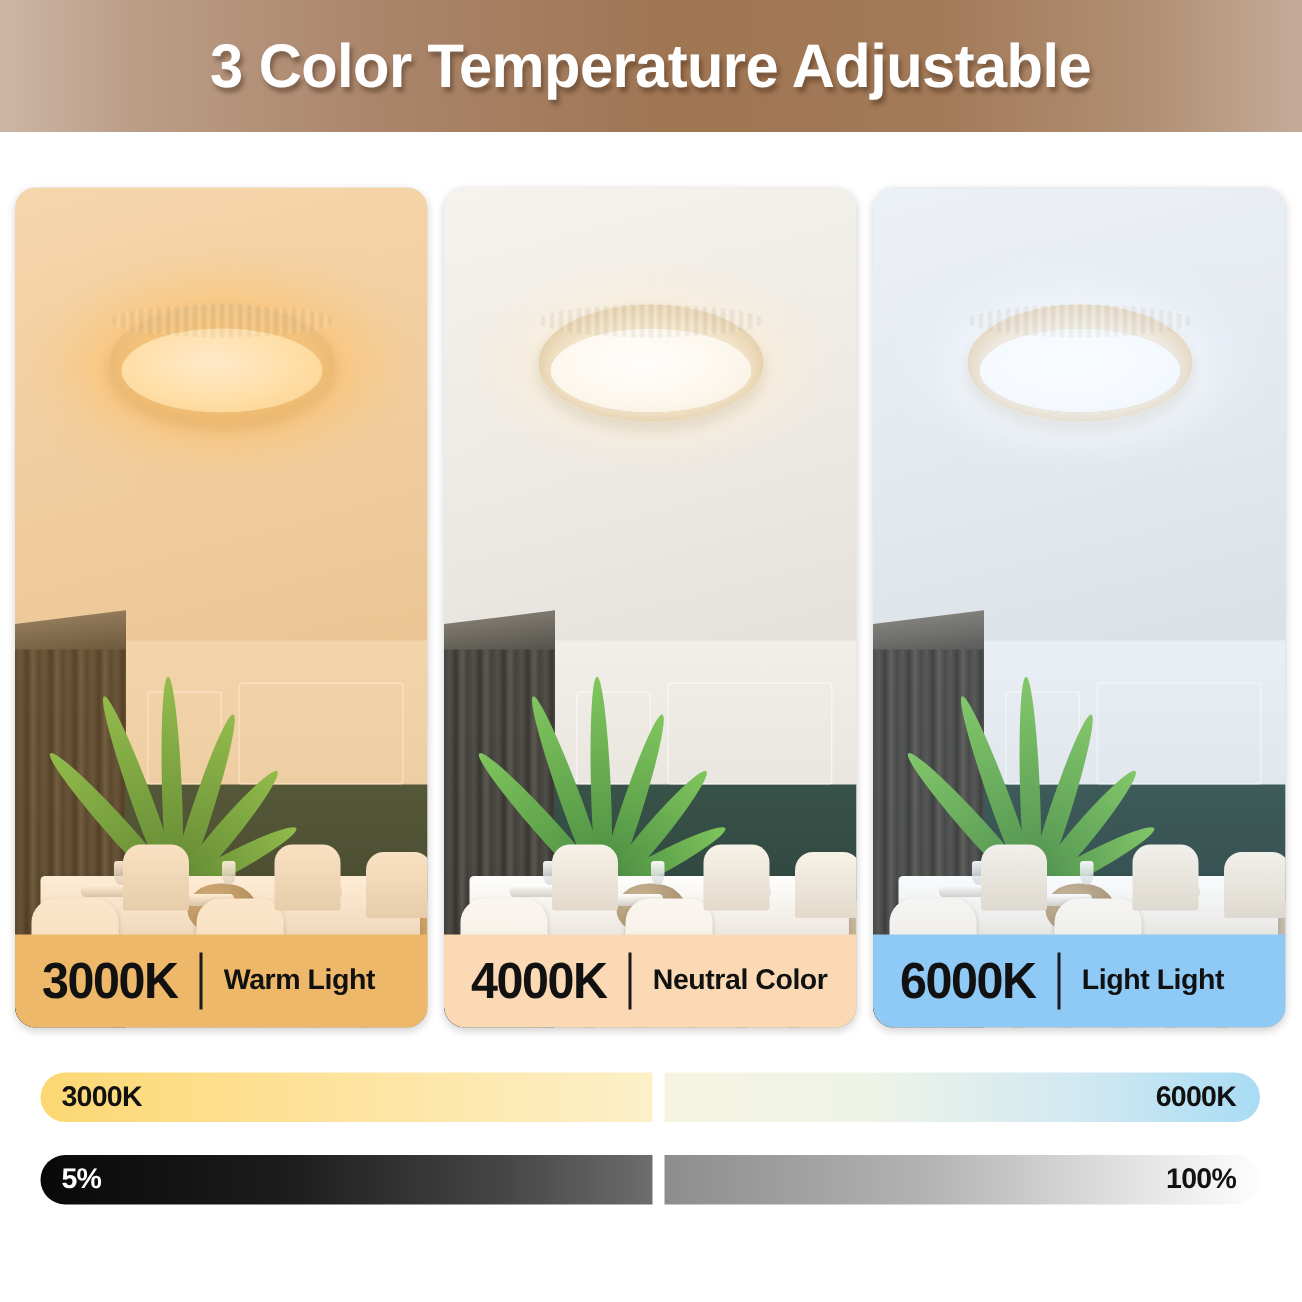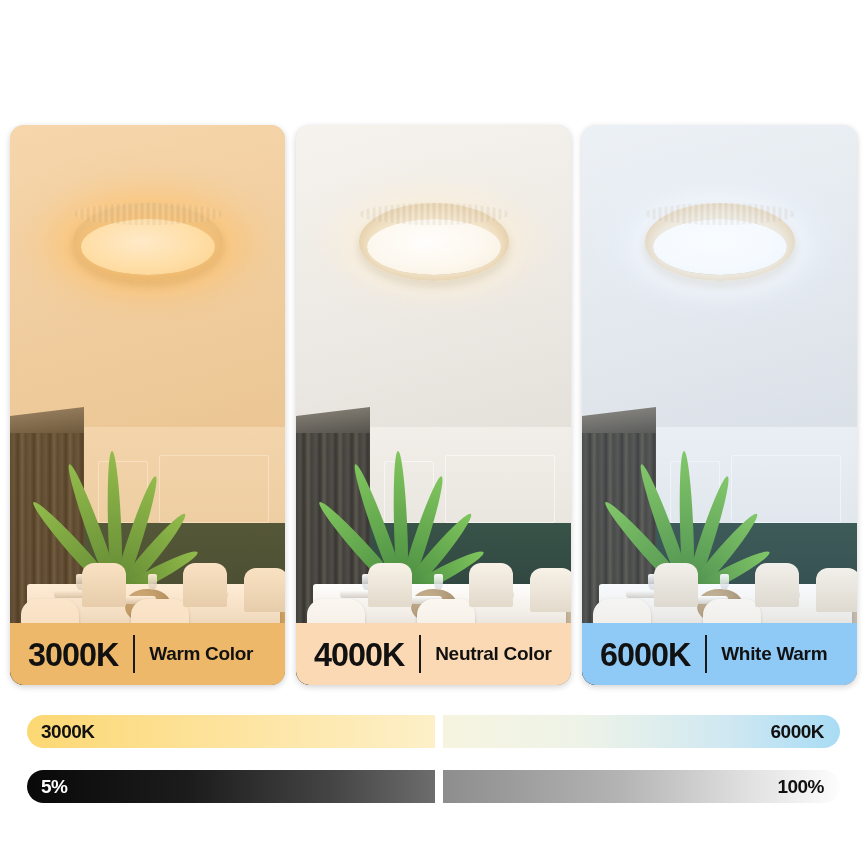--- a/index.html
+++ b/index.html
@@ -198,20 +198,23 @@
   .label-start { margin-left: 14px; }
   .label-end   { margin-left: auto; margin-right: 16px; }
   .dark-text  { color: #111; }
   .light-text { color: #fff; }
 </style>
 </head>
 <body>
 
 <div class="page">
 
+  <div class="banner">
+    <div class="banner-title">3 Color Temperature Adjustable</div>
+  </div>
 
   <div class="panels">
 
     <div class="panel">
       <div class="scene">
         <div class="ceiling" style="background:linear-gradient(165deg,#f2e2cc 0%,#ead4b6 55%,#e2c9a6 100%)"></div>
         <div class="wall-upper" style="background:linear-gradient(180deg,#efe0c9,#e6d4b8)"></div>
         <div class="wall-lower" style="background:linear-gradient(180deg,#1d3b30,#16302a)"></div>
         <div class="floor" style="background:linear-gradient(180deg,#caa878,#a9854f)"></div>
         <div class="curtain-valance"></div>
@@ -248,21 +251,21 @@
         <div class="chair" style="left:4%;bottom:0"></div>
         <div class="chair" style="left:44%;bottom:0"></div>
         <div class="chair-back" style="left:26%;bottom:14%"></div>
         <div class="chair-back" style="left:63%;bottom:14%"></div>
         <div class="chair-back" style="left:85%;bottom:13%"></div>
         <div class="grade" style="background:linear-gradient(180deg, rgba(255,186,96,.30), rgba(255,170,70,.22))"></div>
       </div>
       <div class="caption" style="background:#edb869">
         <span class="kelvin">3000K</span>
         <span class="divider"></span>
-        <span class="mode">Warm Color</span>
+        <span class="mode">Warm Light</span>
       </div>
     </div>
 
     <div class="panel">
       <div class="scene">
         <div class="ceiling" style="background:linear-gradient(165deg,#f4f2ef 0%,#e9e6e2 55%,#ded9d4 100%)"></div>
         <div class="wall-upper" style="background:linear-gradient(180deg,#f0ede9,#e4e0da)"></div>
         <div class="wall-lower" style="background:linear-gradient(180deg,#1e3d33,#16302b)"></div>
         <div class="floor" style="background:linear-gradient(180deg,#cbb89c,#ab9776)"></div>
         <div class="curtain-valance"></div>
@@ -350,21 +353,21 @@
         <div class="chair" style="left:4%;bottom:0"></div>
         <div class="chair" style="left:44%;bottom:0"></div>
         <div class="chair-back" style="left:26%;bottom:14%"></div>
         <div class="chair-back" style="left:63%;bottom:14%"></div>
         <div class="chair-back" style="left:85%;bottom:13%"></div>
         <div class="grade" style="background:linear-gradient(180deg, rgba(226,240,255,.22), rgba(214,232,250,.16))"></div>
       </div>
       <div class="caption" style="background:#8fc9f5">
         <span class="kelvin">6000K</span>
         <span class="divider"></span>
-        <span class="mode">White Warm</span>
+        <span class="mode">Light Light</span>
       </div>
     </div>
 
   </div>
 
   <div class="bars">
 
     <div class="bar-row">
       <div class="bar-half bar-left cct-left">
         <span class="bar-label label-start dark-text">3000K</span>

